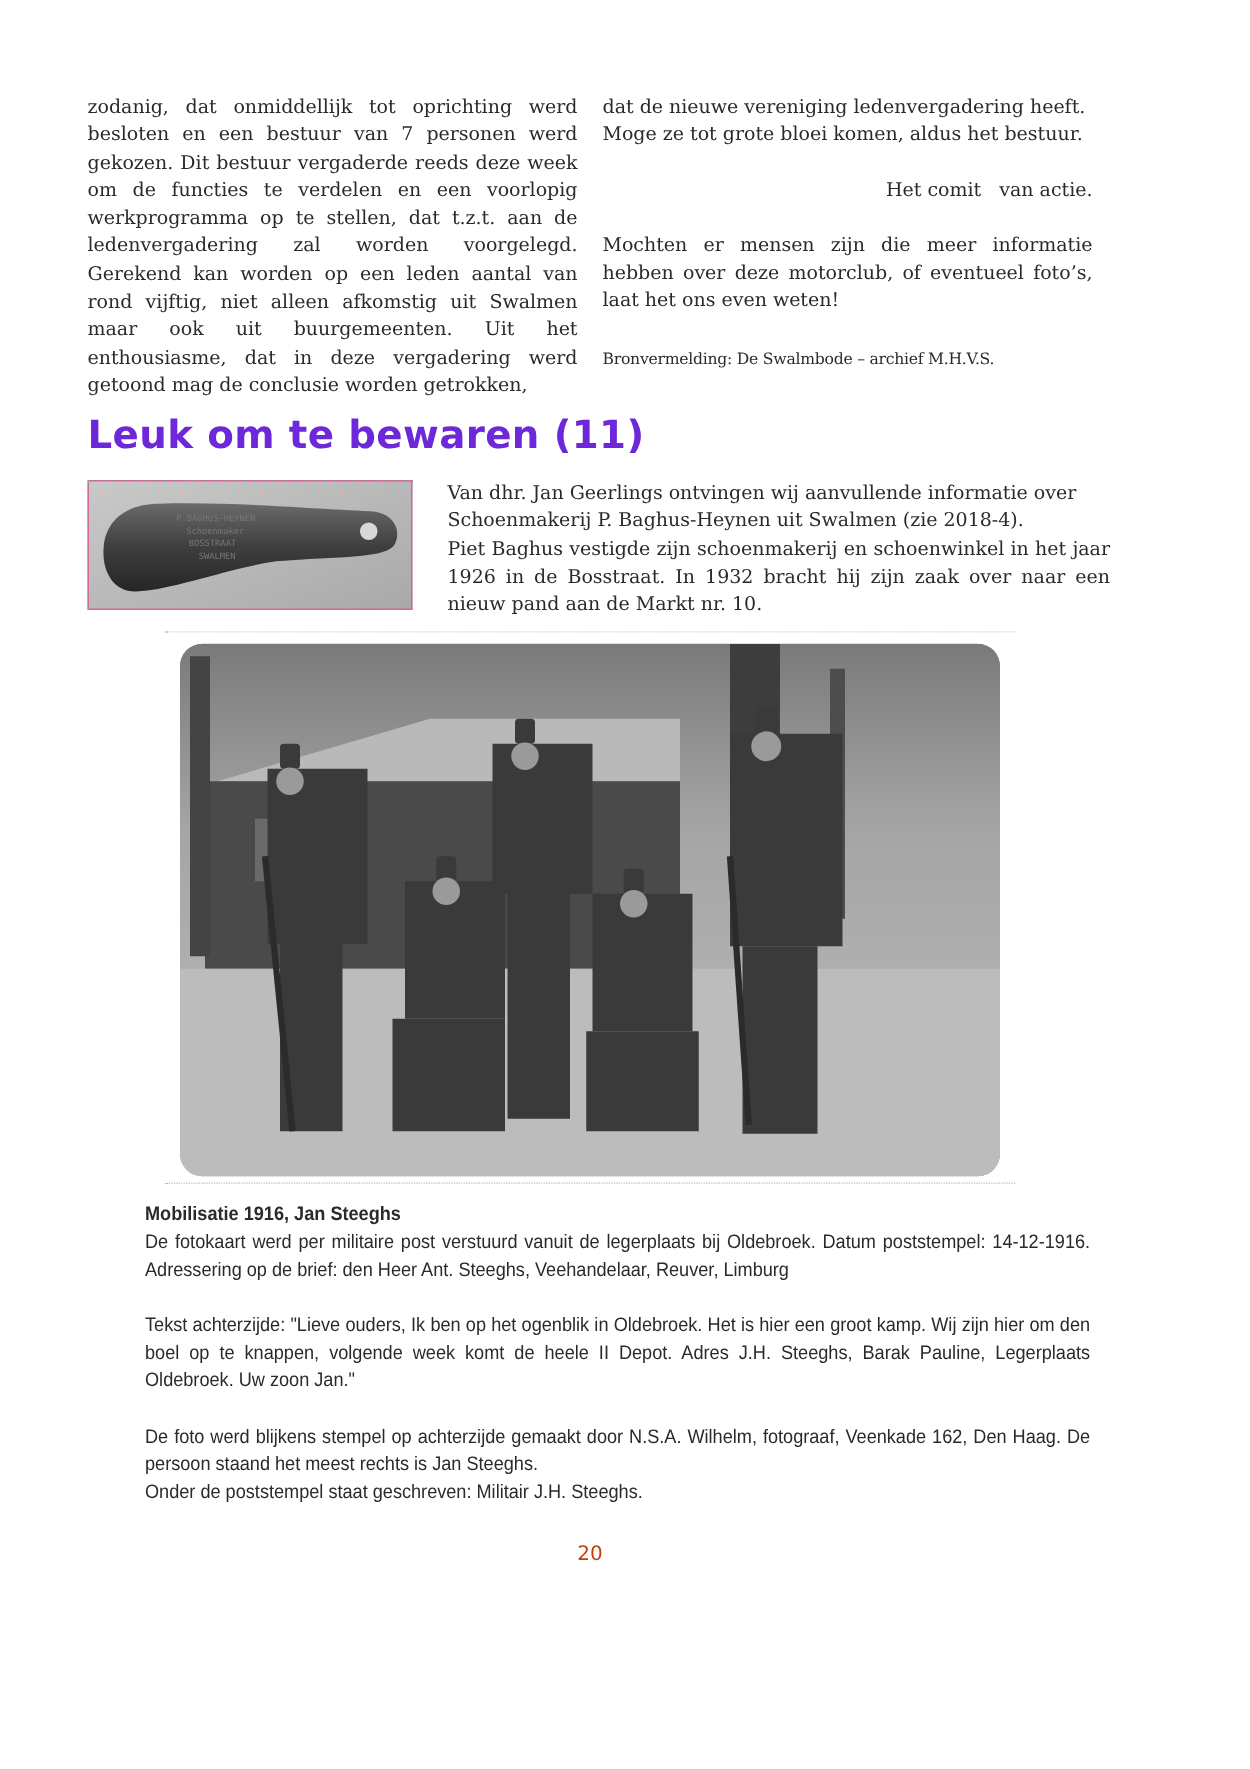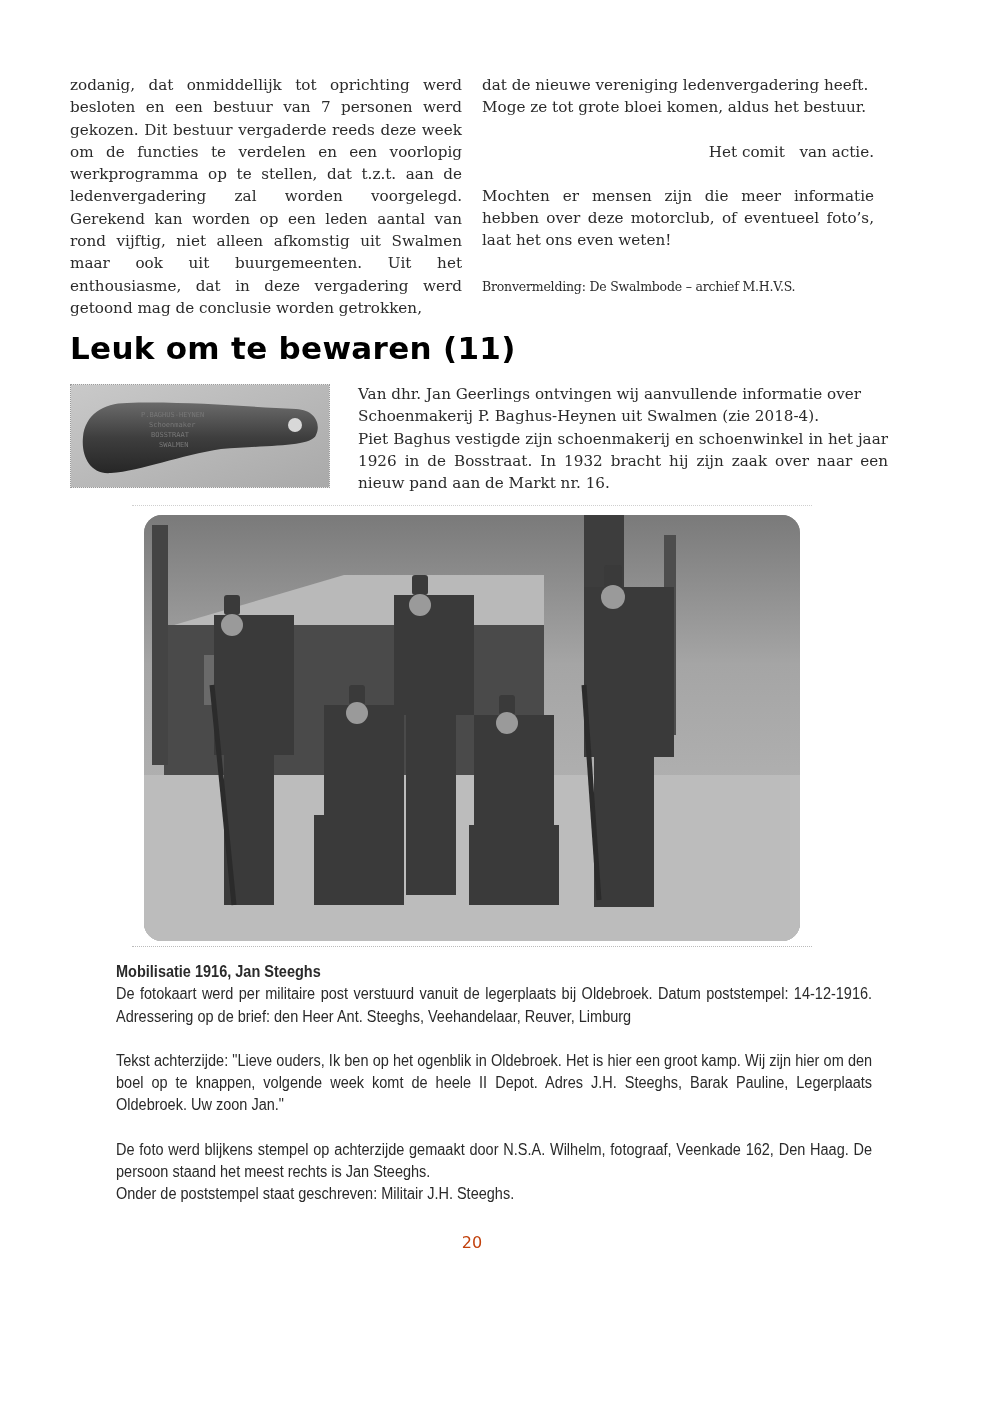--- a/index.html
+++ b/index.html
@@ -7,23 +7,23 @@
          font-family: "DejaVu Serif", "Liberation Serif", serif; color: #2a2a2a; }
   .col { position: absolute; font-size: 15.2px; line-height: 22.3px; }
   .col p { margin: 0; }
   .just { text-align: justify; }
   #col-left { left: 70px; top: 74px; width: 392px; }
   #col-right { left: 482px; top: 74px; width: 392px; }
   .gap { height: 22px; }
   .small { font-size: 12.5px; line-height: 18px; letter-spacing: -0.2px; }
   #heading { position: absolute; left: 70px; top: 330px; margin: 0;
              font-family: "DejaVu Sans", "Liberation Sans", sans-serif; font-weight: bold;
-             font-size: 31px; color: #000000; letter-spacing: 0.3px; }
+             font-size: 31px; color: #6d28d9; letter-spacing: 0.3px; }
   #shoehorn { position: absolute; left: 70px; top: 384px; width: 258px; height: 102px;
-              background: #e5e5e5; border: 1px dotted #9a9a9a; }
+              background: #ec4899; border: 1px dotted #9a9a9a; }
   #intro { left: 342px; top: 383px; width: 530px; font-size: 15.2px; line-height: 22.3px; margin-left: 16px; }
   #photo-frame { position: absolute; left: 132px; top: 505px; width: 680px; height: 440px;
                  border-top: 1px dotted #cfcfcf; border-bottom: 1px dotted #bbbbbb; }
   #photo { position: absolute; left: 144px; top: 515px; width: 656px; height: 426px;
            border-radius: 18px; overflow: hidden; background: #8d8d8d; }
   #caption { position: absolute; left: 116px; top: 961px; width: 756px;
              font-family: "Liberation Sans", "DejaVu Sans", sans-serif; font-size: 15.6px;
              line-height: 22.3px; transform: scaleX(0.93); transform-origin: left top; width: 813px; }
   #caption p { margin: 0; }
   #caption .title { font-weight: bold; }
@@ -67,21 +67,21 @@
     <circle cx="224" cy="40" r="7" fill="#d8d8d8"></circle>
     <text x="70" y="32" font-size="7" fill="#777" font-family="DejaVu Sans Mono, monospace">P.BAGHUS-HEYNEN</text>
     <text x="78" y="42" font-size="7" fill="#777" font-family="DejaVu Sans Mono, monospace">Schoenmaker</text>
     <text x="80" y="52" font-size="7" fill="#777" font-family="DejaVu Sans Mono, monospace">BOSSTRAAT</text>
     <text x="88" y="62" font-size="7" fill="#777" font-family="DejaVu Sans Mono, monospace">SWALMEN</text>
   </svg>
 </div>
 
 <div id="intro" class="col just">
   <p style="text-align:left">Van dhr. Jan Geerlings ontvingen wij aanvullende informatie over Schoenmakerij P. Baghus-Heynen uit Swalmen (zie 2018-4).</p>
-  <p>Piet Baghus vestigde zijn schoenmakerij en schoenwinkel in het jaar 1926 in de Bosstraat. In 1932 bracht hij zijn zaak over naar een nieuw pand aan de Markt nr. 16.</p>
+  <p>Piet Baghus vestigde zijn schoenmakerij en schoenwinkel in het jaar 1926 in de Bosstraat. In 1932 bracht hij zijn zaak over naar een nieuw pand aan de Markt nr. 10.</p>
 </div>
 
 <div id="photo-frame"></div>
 <div id="photo" title="Groepsfoto van vijf soldaten in uniform met geweren, 1916">
   <svg width="656" height="426" viewBox="0 0 656 426">
     <defs>
       <linearGradient id="sky" x1="0" y1="0" x2="0" y2="1">
         <stop offset="0" stop-color="#7a7a7a"></stop>
           <stop offset="0.35" stop-color="#a5a5a5"></stop>
           <stop offset="1" stop-color="#bdbdbd"></stop>

